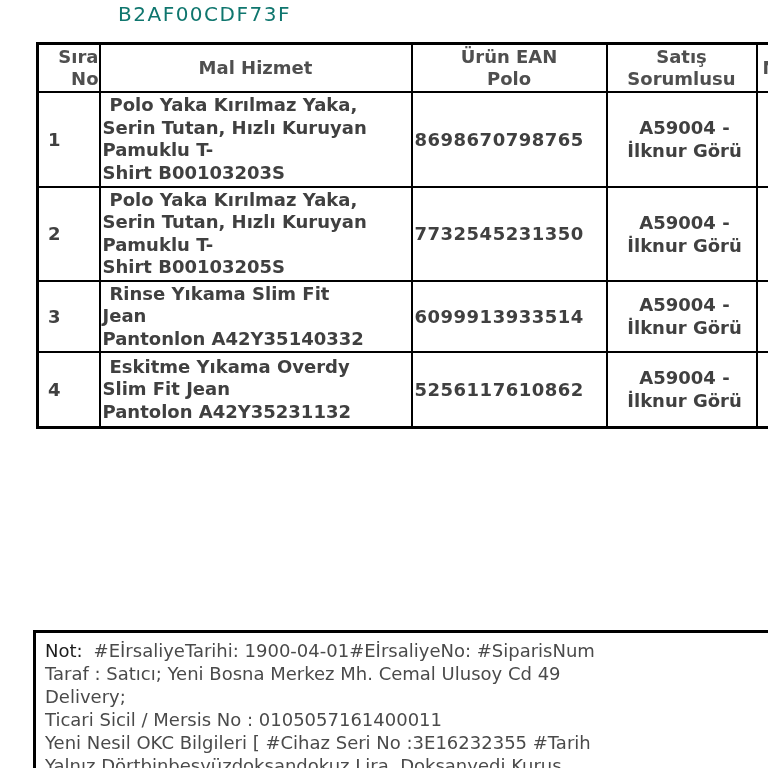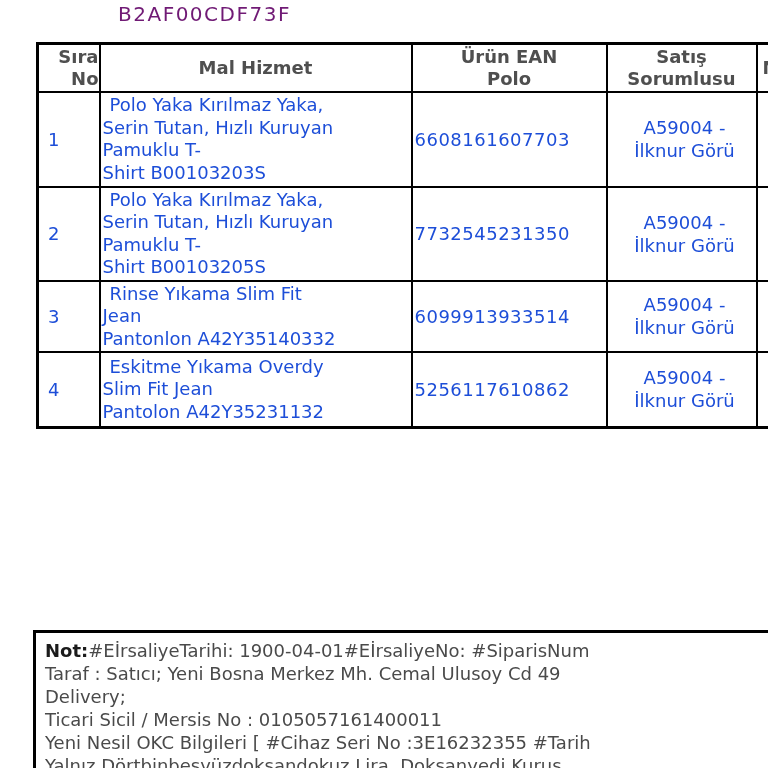--- a/index.html
+++ b/index.html
@@ -9,42 +9,43 @@
     overflow: hidden;
     font-family: "DejaVu Sans", sans-serif;
   }
   .page { position: relative; width: 768px; height: 768px; background: #fff; }
 
   .doc-title {
     position: absolute;
     left: 118px; top: 2px;
     font-size: 20px;
     letter-spacing: 1.5px;
-    color: #701a75;
+    color: #0f766e;
     white-space: nowrap;
   }
 
   table.items {
     position: absolute;
     left: 36px; top: 42px;
     border-collapse: collapse;
     table-layout: fixed;
     width: 809px;
     background: #fff;
   }
   table.items, table.items th, table.items td {
     border: 2px solid #000;
   }
   table.items { border-width: 3px; }
   table.items th, table.items td {
     font-size: 18px;
-    color: #1d4ed8;
+    color: #404040;
     vertical-align: middle;
     white-space: pre-line;
     overflow: hidden;
+    font-weight: bold;
   }
   table.items th {
     color: #4f4f4f;
     font-weight: bold;
     line-height: 22px;
   }
   tr.hdr { height: 48px; }
   th.h-sira { text-align: right; padding-left: 4px; }
   th.h-mal, th.h-ean, th.h-satis { text-align: center; }
   th.h-miktar { text-align: left; padding-left: 5px; }
@@ -66,22 +67,23 @@
     padding: 6px 0 0 9px;
     background: #fff;
   }
   .note-line {
     font-size: 18px;
     line-height: 23px;
     color: #4a4a4a;
     white-space: nowrap;
   }
   .note-label {
-    font-weight: bold;
+    font-weight: normal;
     color: #1b1b1b;
+    margin-right: 11px;
   }
 </style>
 </head>
 <body>
 
 <div class="page">
 
   <div class="doc-title">B2AF00CDF73F</div>
 
   <table class="items">
@@ -102,21 +104,21 @@
       <th class="h-satis">Satış
 Sorumlusu</th>
       <th class="h-miktar">M</th>
     </tr>
     <tr style="height:95px">
       <td class="c-sira">1</td>
       <td class="c-mal">Polo Yaka Kırılmaz Yaka,
 Serin Tutan, Hızlı Kuruyan
 Pamuklu T-
 Shirt B00103203S</td>
-      <td class="c-ean">6608161607703</td>
+      <td class="c-ean">8698670798765</td>
       <td class="c-satis">A59004 -
 İlknur Görü</td>
       <td class="c-miktar"></td>
     </tr>
     <tr style="height:93px">
       <td class="c-sira">2</td>
       <td class="c-mal">Polo Yaka Kırılmaz Yaka,
 Serin Tutan, Hızlı Kuruyan
 Pamuklu T-
 Shirt B00103205S</td>

